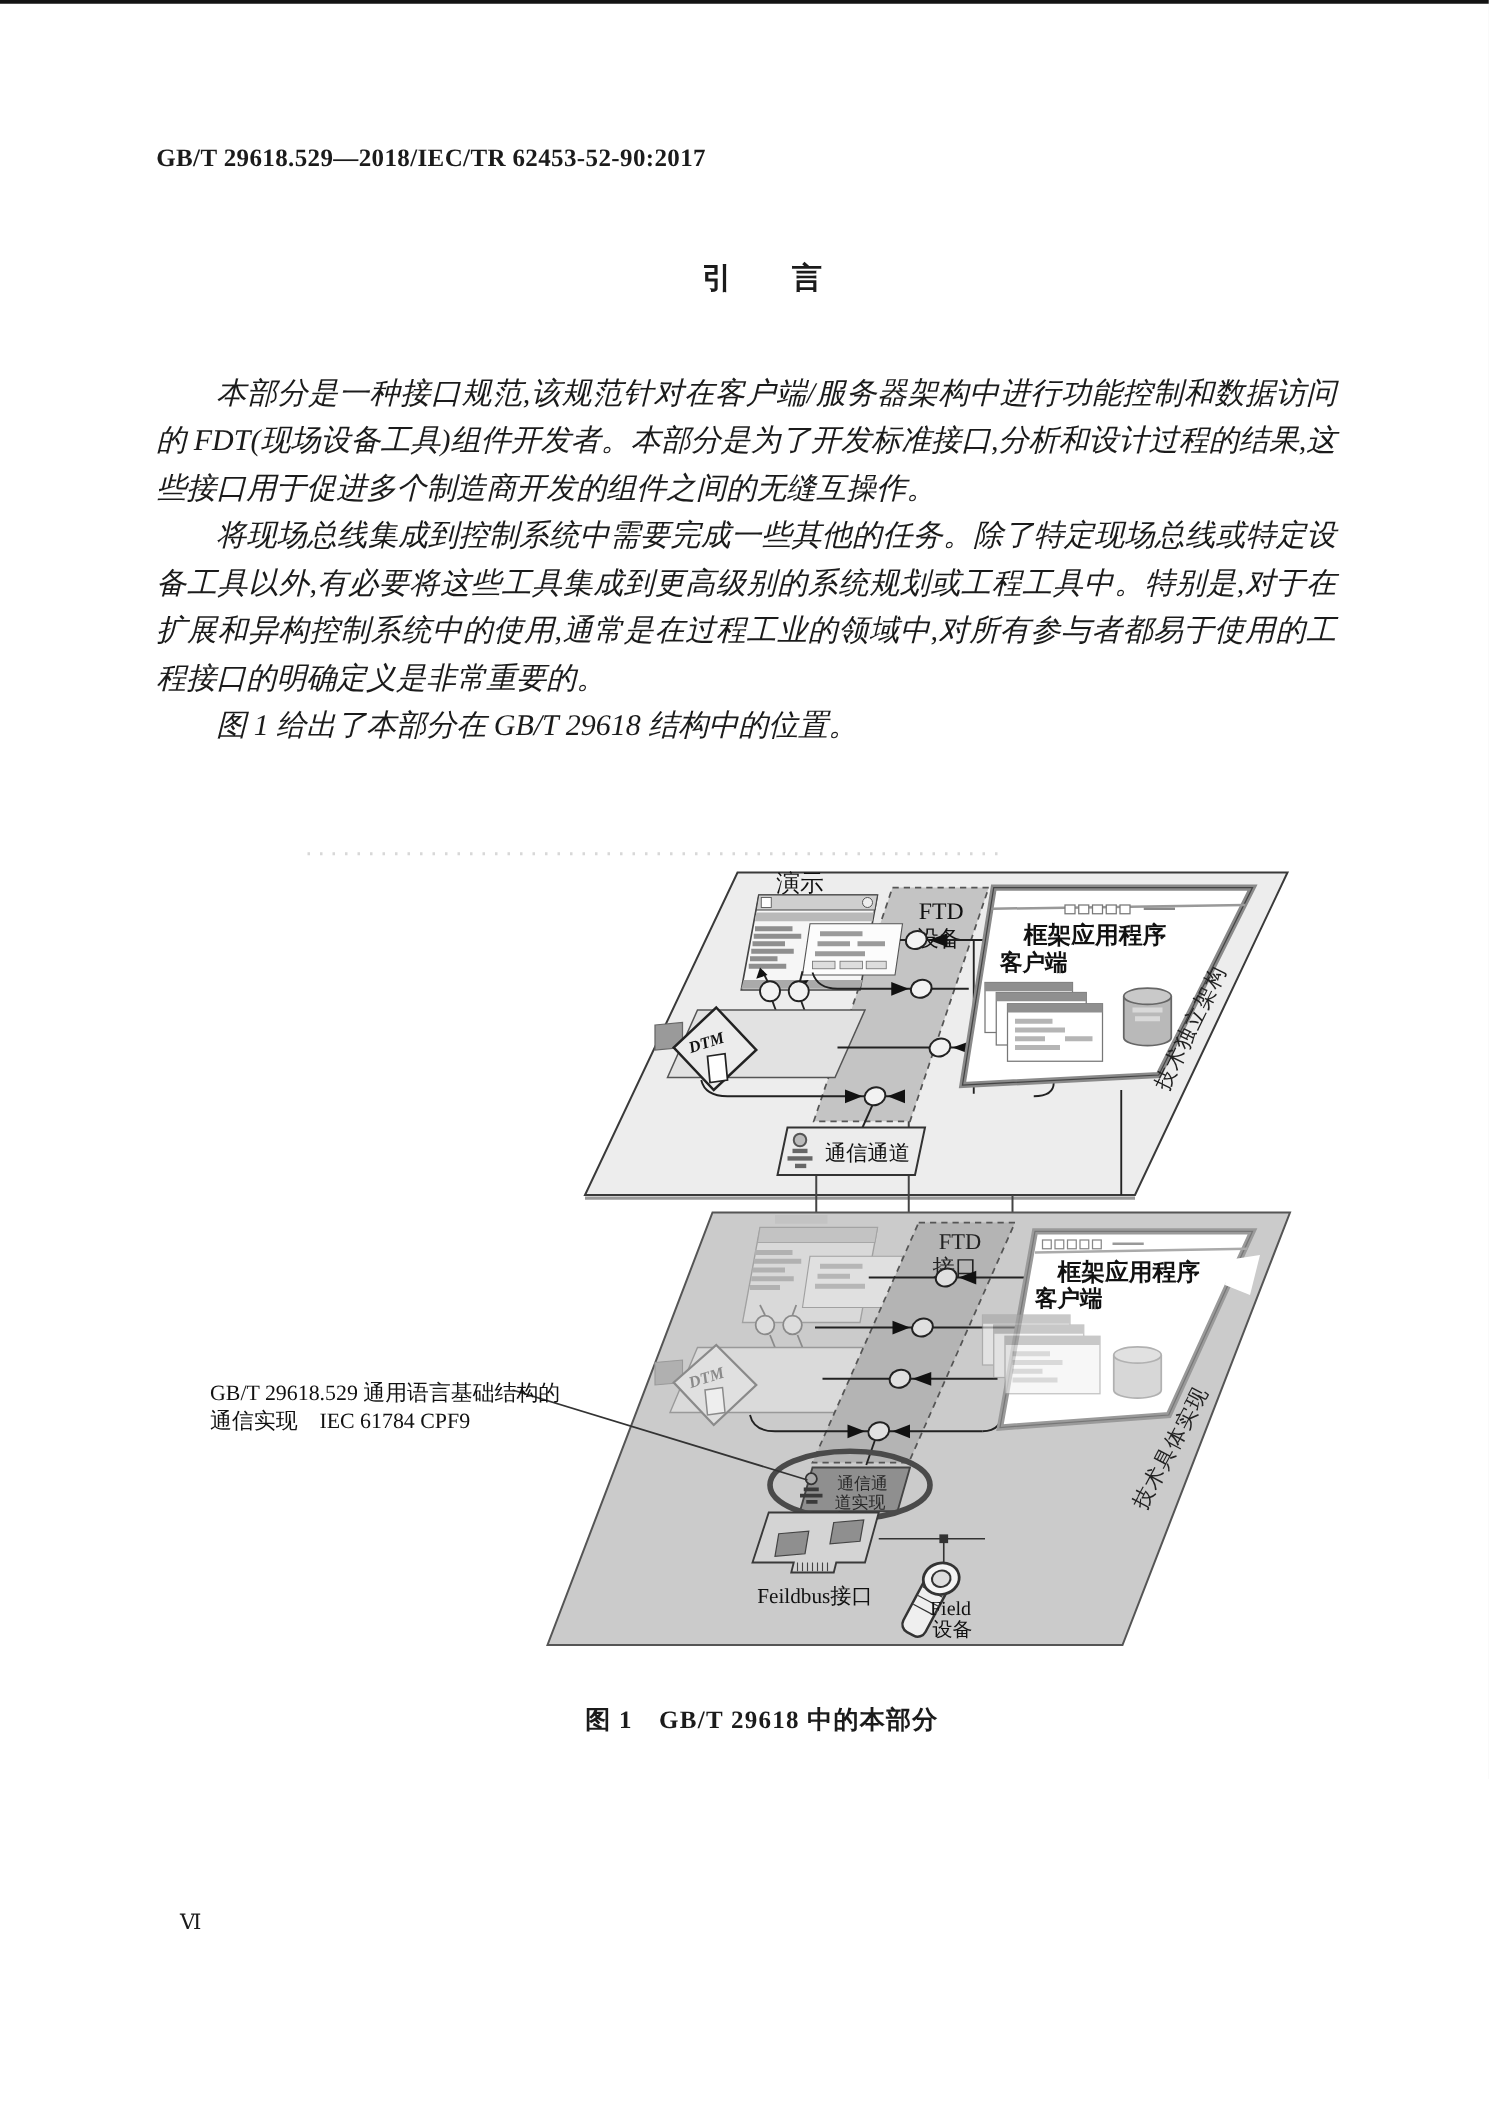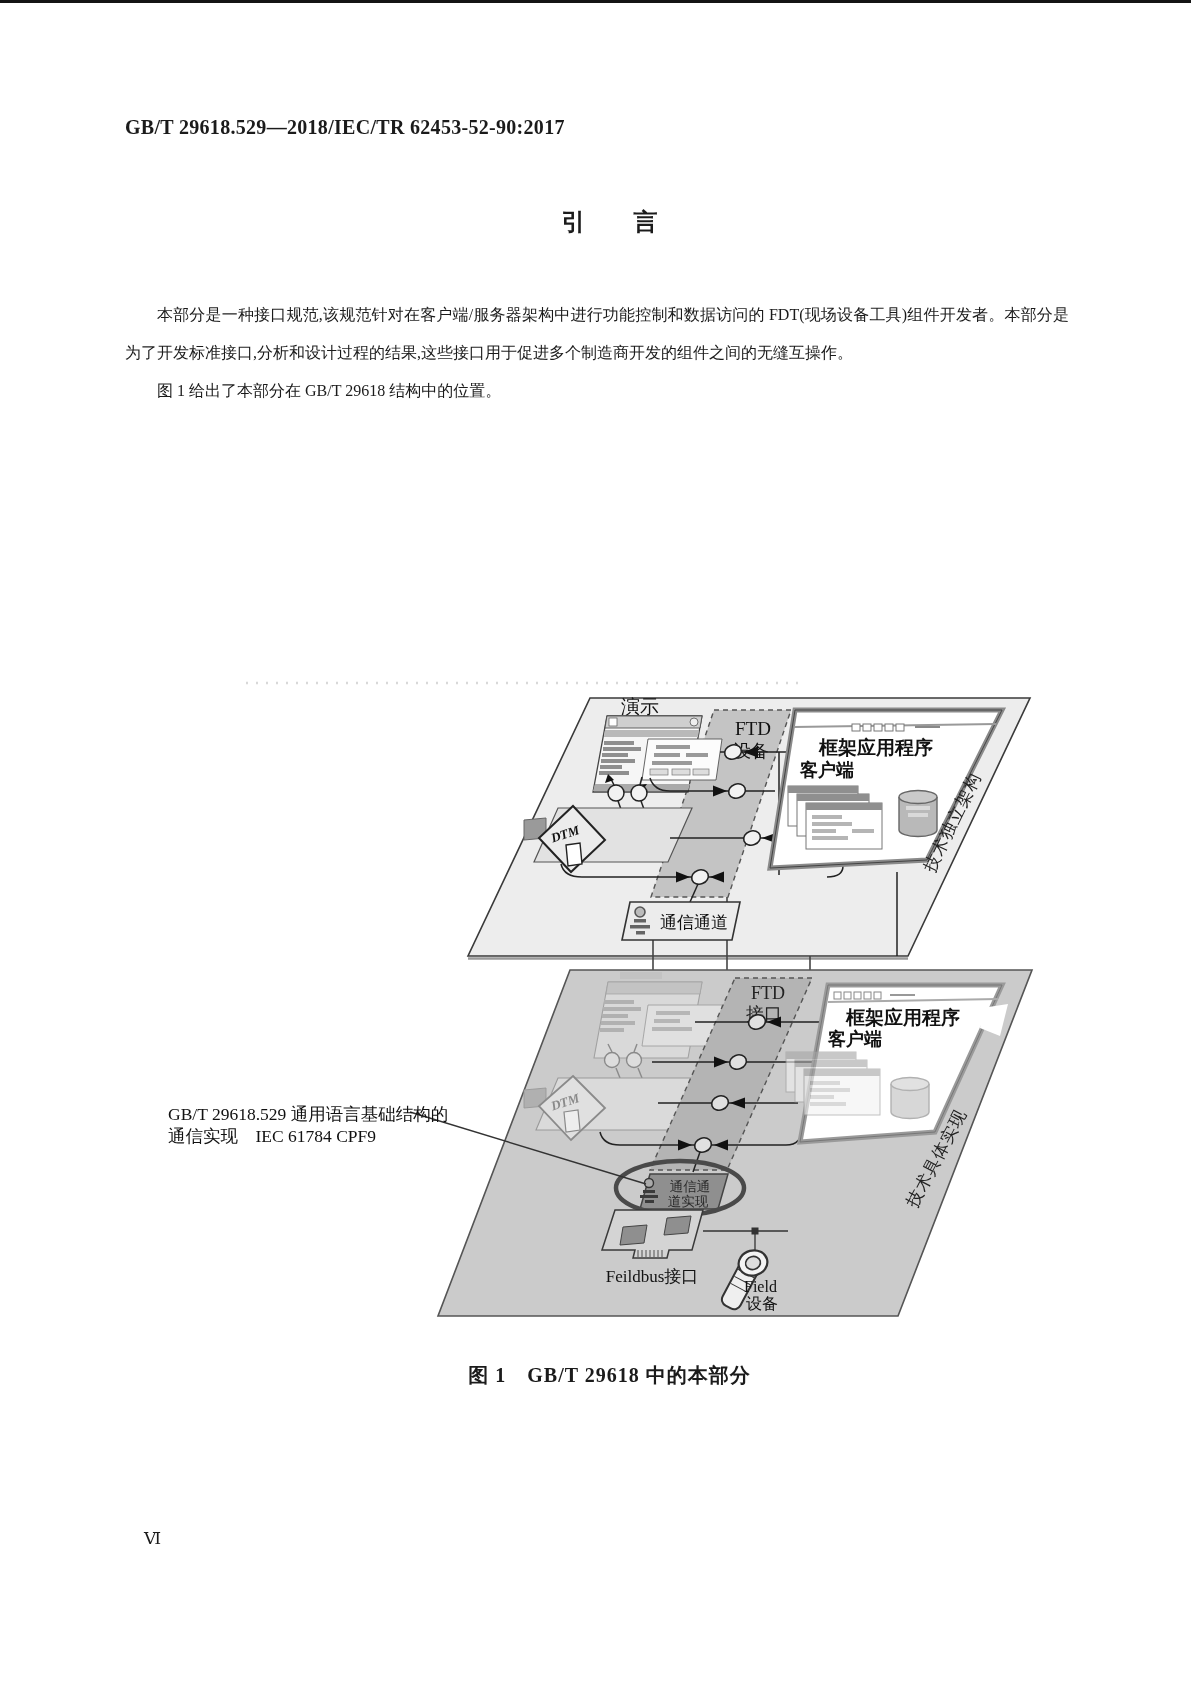--- a/index.html
+++ b/index.html
@@ -3,41 +3,42 @@
 <meta charset="utf-8">
 <style>
   html,body{margin:0;padding:0;background:#e8e8e8;}
   .page{position:relative;width:1191px;height:1684px;background:#ffffff;margin:0 auto;
         font-family:"Liberation Serif","DejaVu Serif",serif;color:#1b1b1b;overflow:hidden;padding-left:28px;}
   .topedge{position:absolute;top:0;left:0;width:100%;height:3px;background:#141414;}
   .doc-header{position:absolute;top:116px;left:125px;font-size:20px;font-weight:bold;
               letter-spacing:0.3px;white-space:nowrap;}
   .doc-title{position:absolute;top:206px;left:0;width:100%;text-align:center;
              font-size:24px;font-weight:bold;}
-  .bodytext{position:absolute;top:296px;left:125px;width:944px;font-size:16px;
-            line-height:38px;text-align:justify;}
+  .bodytext{position:absolute;top:296px;left:125px;width:944px;font-size:24px;
+            line-height:38px;text-align:justify;font-style:italic;}
   .bodytext p{margin:0;text-indent:2em;}
   .fig-svg{position:absolute;top:648px;left:0;}
   .fig-caption{position:absolute;top:1362px;left:0;width:100%;text-align:center;
                font-size:20px;font-weight:bold;letter-spacing:1px;}
   .page-num{position:absolute;top:1528px;left:144px;font-size:17px;}
   svg text{font-family:"Liberation Serif","DejaVu Serif",serif;}
 </style>
 </head>
 <body>
 
 <div class="page">
   <div class="topedge"></div>
 
   <div class="doc-header">GB/T 29618.529—2018/IEC/TR 62453-52-90:2017</div>
 
   <div class="doc-title">引　　言</div>
 
   <div class="bodytext">
     <p>本部分是一种接口规范,该规范针对在客户端/服务器架构中进行功能控制和数据访问的 FDT(现场设备工具)组件开发者。本部分是为了开发标准接口,分析和设计过程的结果,这些接口用于促进多个制造商开发的组件之间的无缝互操作。</p>
+    <p>将现场总线集成到控制系统中需要完成一些其他的任务。除了特定现场总线或特定设备工具以外,有必要将这些工具集成到更高级别的系统规划或工程工具中。特别是,对于在扩展和异构控制系统中的使用,通常是在过程工业的领域中,对所有参与者都易于使用的工程接口的明确定义是非常重要的。</p>
     <p>图 1 给出了本部分在 GB/T 29618 结构中的位置。</p>
   </div>
 
   <svg class="fig-svg" width="1191" height="700" viewBox="0 648 1191 700" xmlns="http://www.w3.org/2000/svg">
 
     <line x1="246" y1="683" x2="800" y2="683" stroke="#c8c8c8" stroke-width="2.5" stroke-dasharray="2,8" opacity="0.7"></line>
 
     <g>
       <polygon points="590,698 1030,698 908,956 468,956" fill="#ededed" stroke="#3a3a3a" stroke-width="1.6"></polygon>
       <line x1="468" y1="958.5" x2="908" y2="958.5" stroke="#9a9a9a" stroke-width="2.5"></line>

